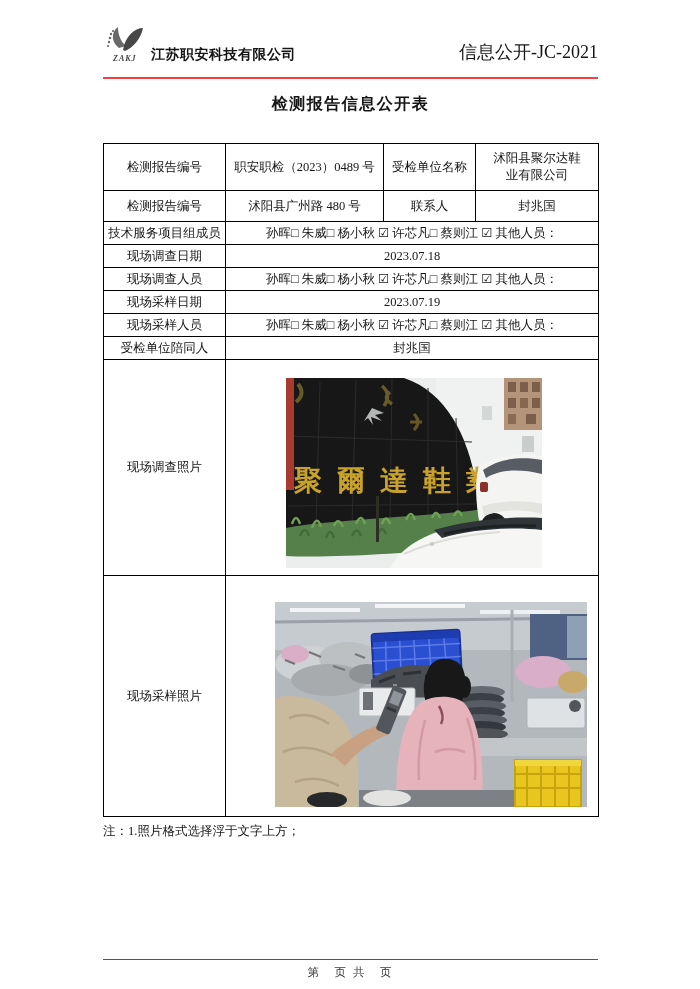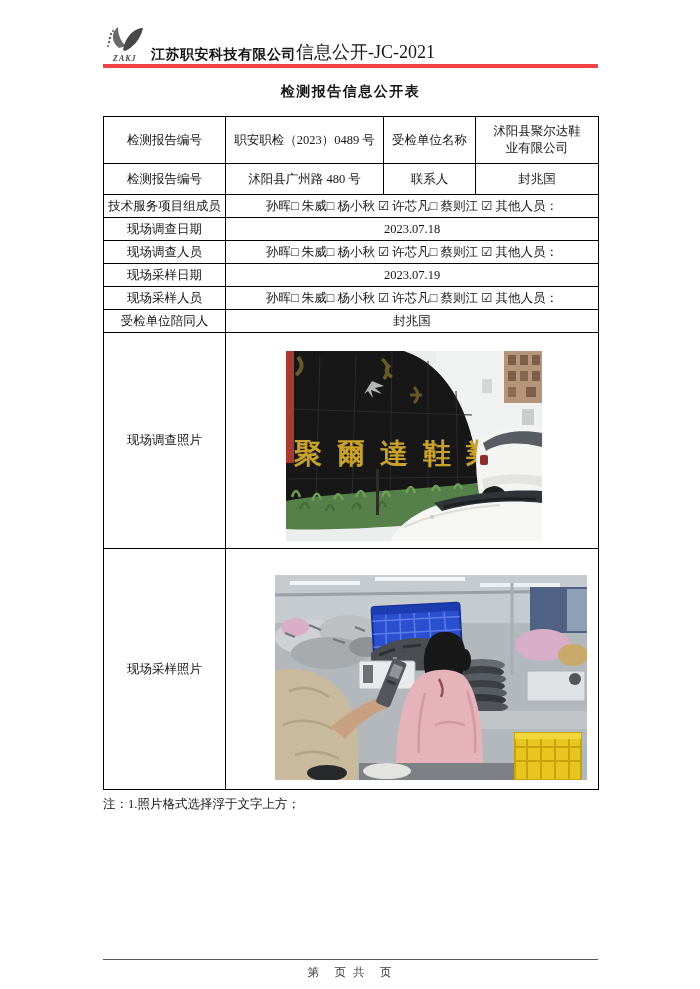--- a/index.html
+++ b/index.html
@@ -1,25 +1,25 @@
 <!DOCTYPE html>
 <html><head>
 <meta charset="utf-8">
 <style>
   html,body{margin:0;padding:0;background:#ffffff;}
   .page{position:relative;width:700px;height:989px;background:#fff;overflow:hidden;
         font-family:"Liberation Serif","DejaVu Serif","DejaVu Sans",serif;color:#151515;}
   .content{position:absolute;left:103px;top:24px;width:495px;}
-  .header{display:flex;align-items:flex-end;
-          border-bottom:4px solid #ef4444;padding-bottom:0;height:40px;}
+  .header{display:flex;justify-content:space-between;align-items:flex-end;
+          border-bottom:2px solid #ef4444;padding-bottom:13px;height:40px;}
   .header-left{display:flex;align-items:flex-end;}
   .logo{width:46px;height:40px;flex:0 0 auto;}
   .company-name{font-size:14px;font-weight:bold;margin-left:2px;letter-spacing:.5px;}
   .doc-code{font-size:18px;font-weight:normal;}
-  .doc-title{margin:15px 0 15px 0;text-align:center;font-size:14px;font-weight:bold;letter-spacing:1.5px;}
+  .doc-title{margin:15px 0 28px 0;text-align:center;font-size:16px;font-weight:bold;letter-spacing:1.5px;}
   table.form{border-collapse:collapse;width:495px;table-layout:fixed;border-radius:8px;}
   table.form td{border:1px solid #000;font-size:12.5px;text-align:center;
                 vertical-align:middle;padding:1px 4px;line-height:1.35;}
   table.form{border:1.5px solid #000;}
   td.lft{text-align:left;padding-left:7px;}
   tr.h46 td{height:44px;} tr.h30 td{height:28px;} tr.h22 td{height:20px;}
   tr.h40 td{height:38px;} tr.photo1 td{height:213px;} tr.photo2 td{height:238px;}
   td.photo-cell{padding:0;text-align:left;}
   .photo-frame1{display:block;margin:11px 0 0 56px;width:256px;height:190px;}
   .photo-frame2{display:block;margin:17px 0 0 45px;width:312px;height:205px;}

